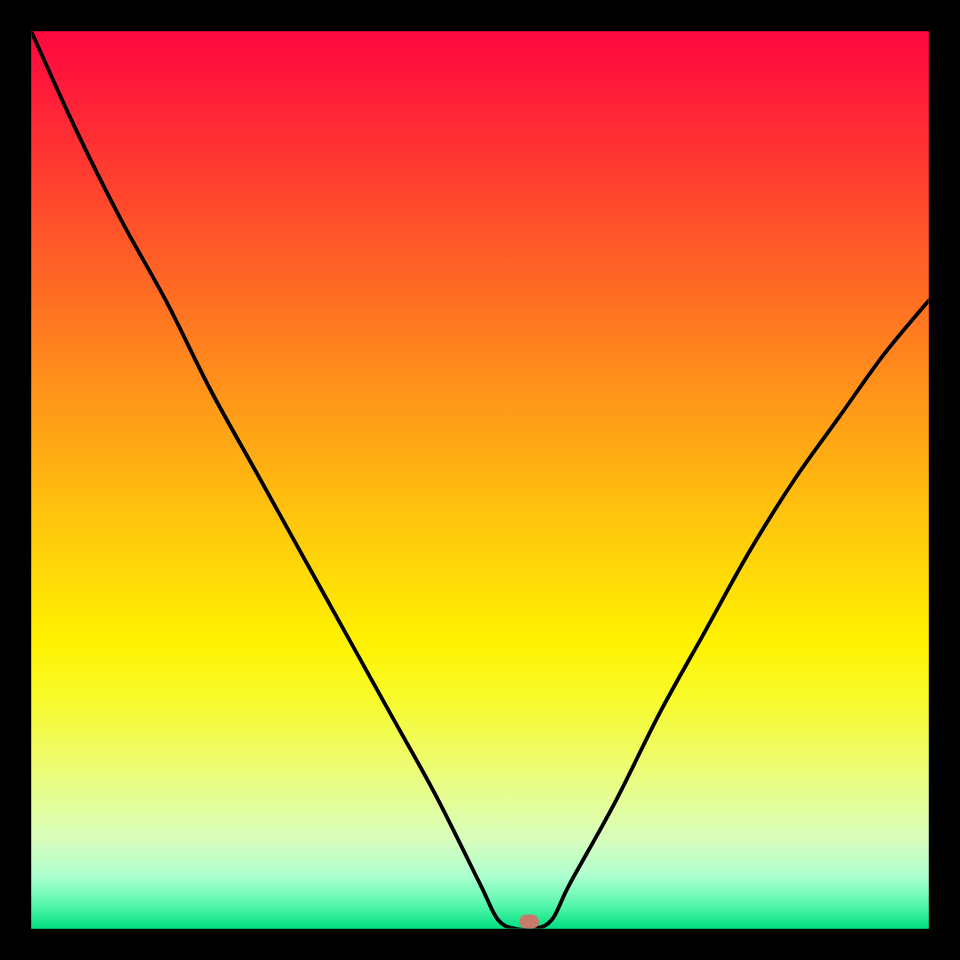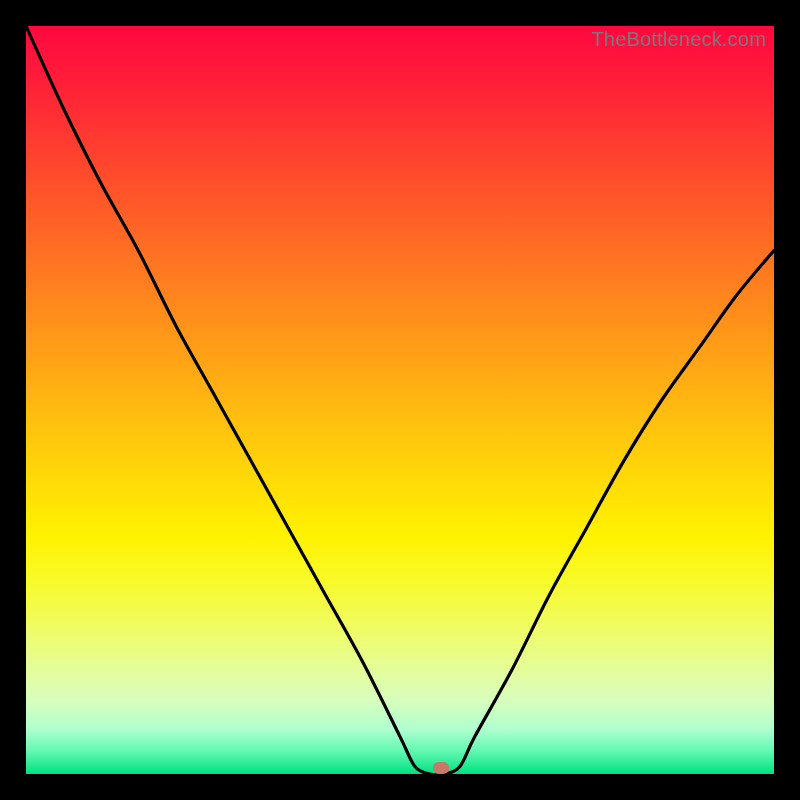--- a/index.html
+++ b/index.html
@@ -73,21 +73,20 @@
     transform: translate(-50%, -50%);
   }
 </style>
 </head>
 <body>
 
 <div class="frame">
 
   <div class="plot-area">
 
-    <div class="watermark">TheBottleneck.com</div>
 
     <svg class="curve" viewBox="0 0 748 748" preserveAspectRatio="none">
       <path id="curve-path" d="M 0.00 0.00 C 6.23 13.71, 24.93 56.10, 37.40 82.28 C 49.87 108.46, 62.33 133.39, 74.80 157.08 C 87.27 180.77, 99.73 200.71, 112.20 224.40 C 124.67 248.09, 137.13 275.51, 149.60 299.20 C 162.07 322.89, 174.53 344.08, 187.00 366.52 C 199.47 388.96, 211.93 411.40, 224.40 433.84 C 236.87 456.28, 249.33 478.72, 261.80 501.16 C 274.27 523.60, 286.73 546.04, 299.20 568.48 C 311.67 590.92, 324.13 612.11, 336.60 635.80 C 349.07 659.49, 365.27 693.15, 374.00 710.60 C 382.73 728.05, 383.97 734.29, 388.96 740.52 C 393.95 746.75, 398.93 746.75, 403.92 748.00 C 408.91 749.25, 413.89 749.25, 418.88 748.00 C 423.87 746.75, 428.85 746.75, 433.84 740.52 C 438.83 734.29, 440.07 726.81, 448.80 710.60 C 457.53 694.39, 473.73 666.97, 486.20 643.28 C 498.67 619.59, 511.13 592.17, 523.60 568.48 C 536.07 544.79, 548.53 523.60, 561.00 501.16 C 573.47 478.72, 585.93 455.03, 598.40 433.84 C 610.87 412.65, 623.33 392.70, 635.80 374.00 C 648.27 355.30, 660.73 339.09, 673.20 321.64 C 685.67 304.19, 698.13 285.49, 710.60 269.28 C 723.07 253.07, 741.77 231.88, 748.00 224.40" fill="none" stroke="#000" stroke-width="3.2" stroke-linecap="round" stroke-linejoin="round"></path>
     </svg>
 
     <div class="marker" id="marker" style="left: 415.14px; top: 742px;"></div>
 
   </div>
 </div>
 

